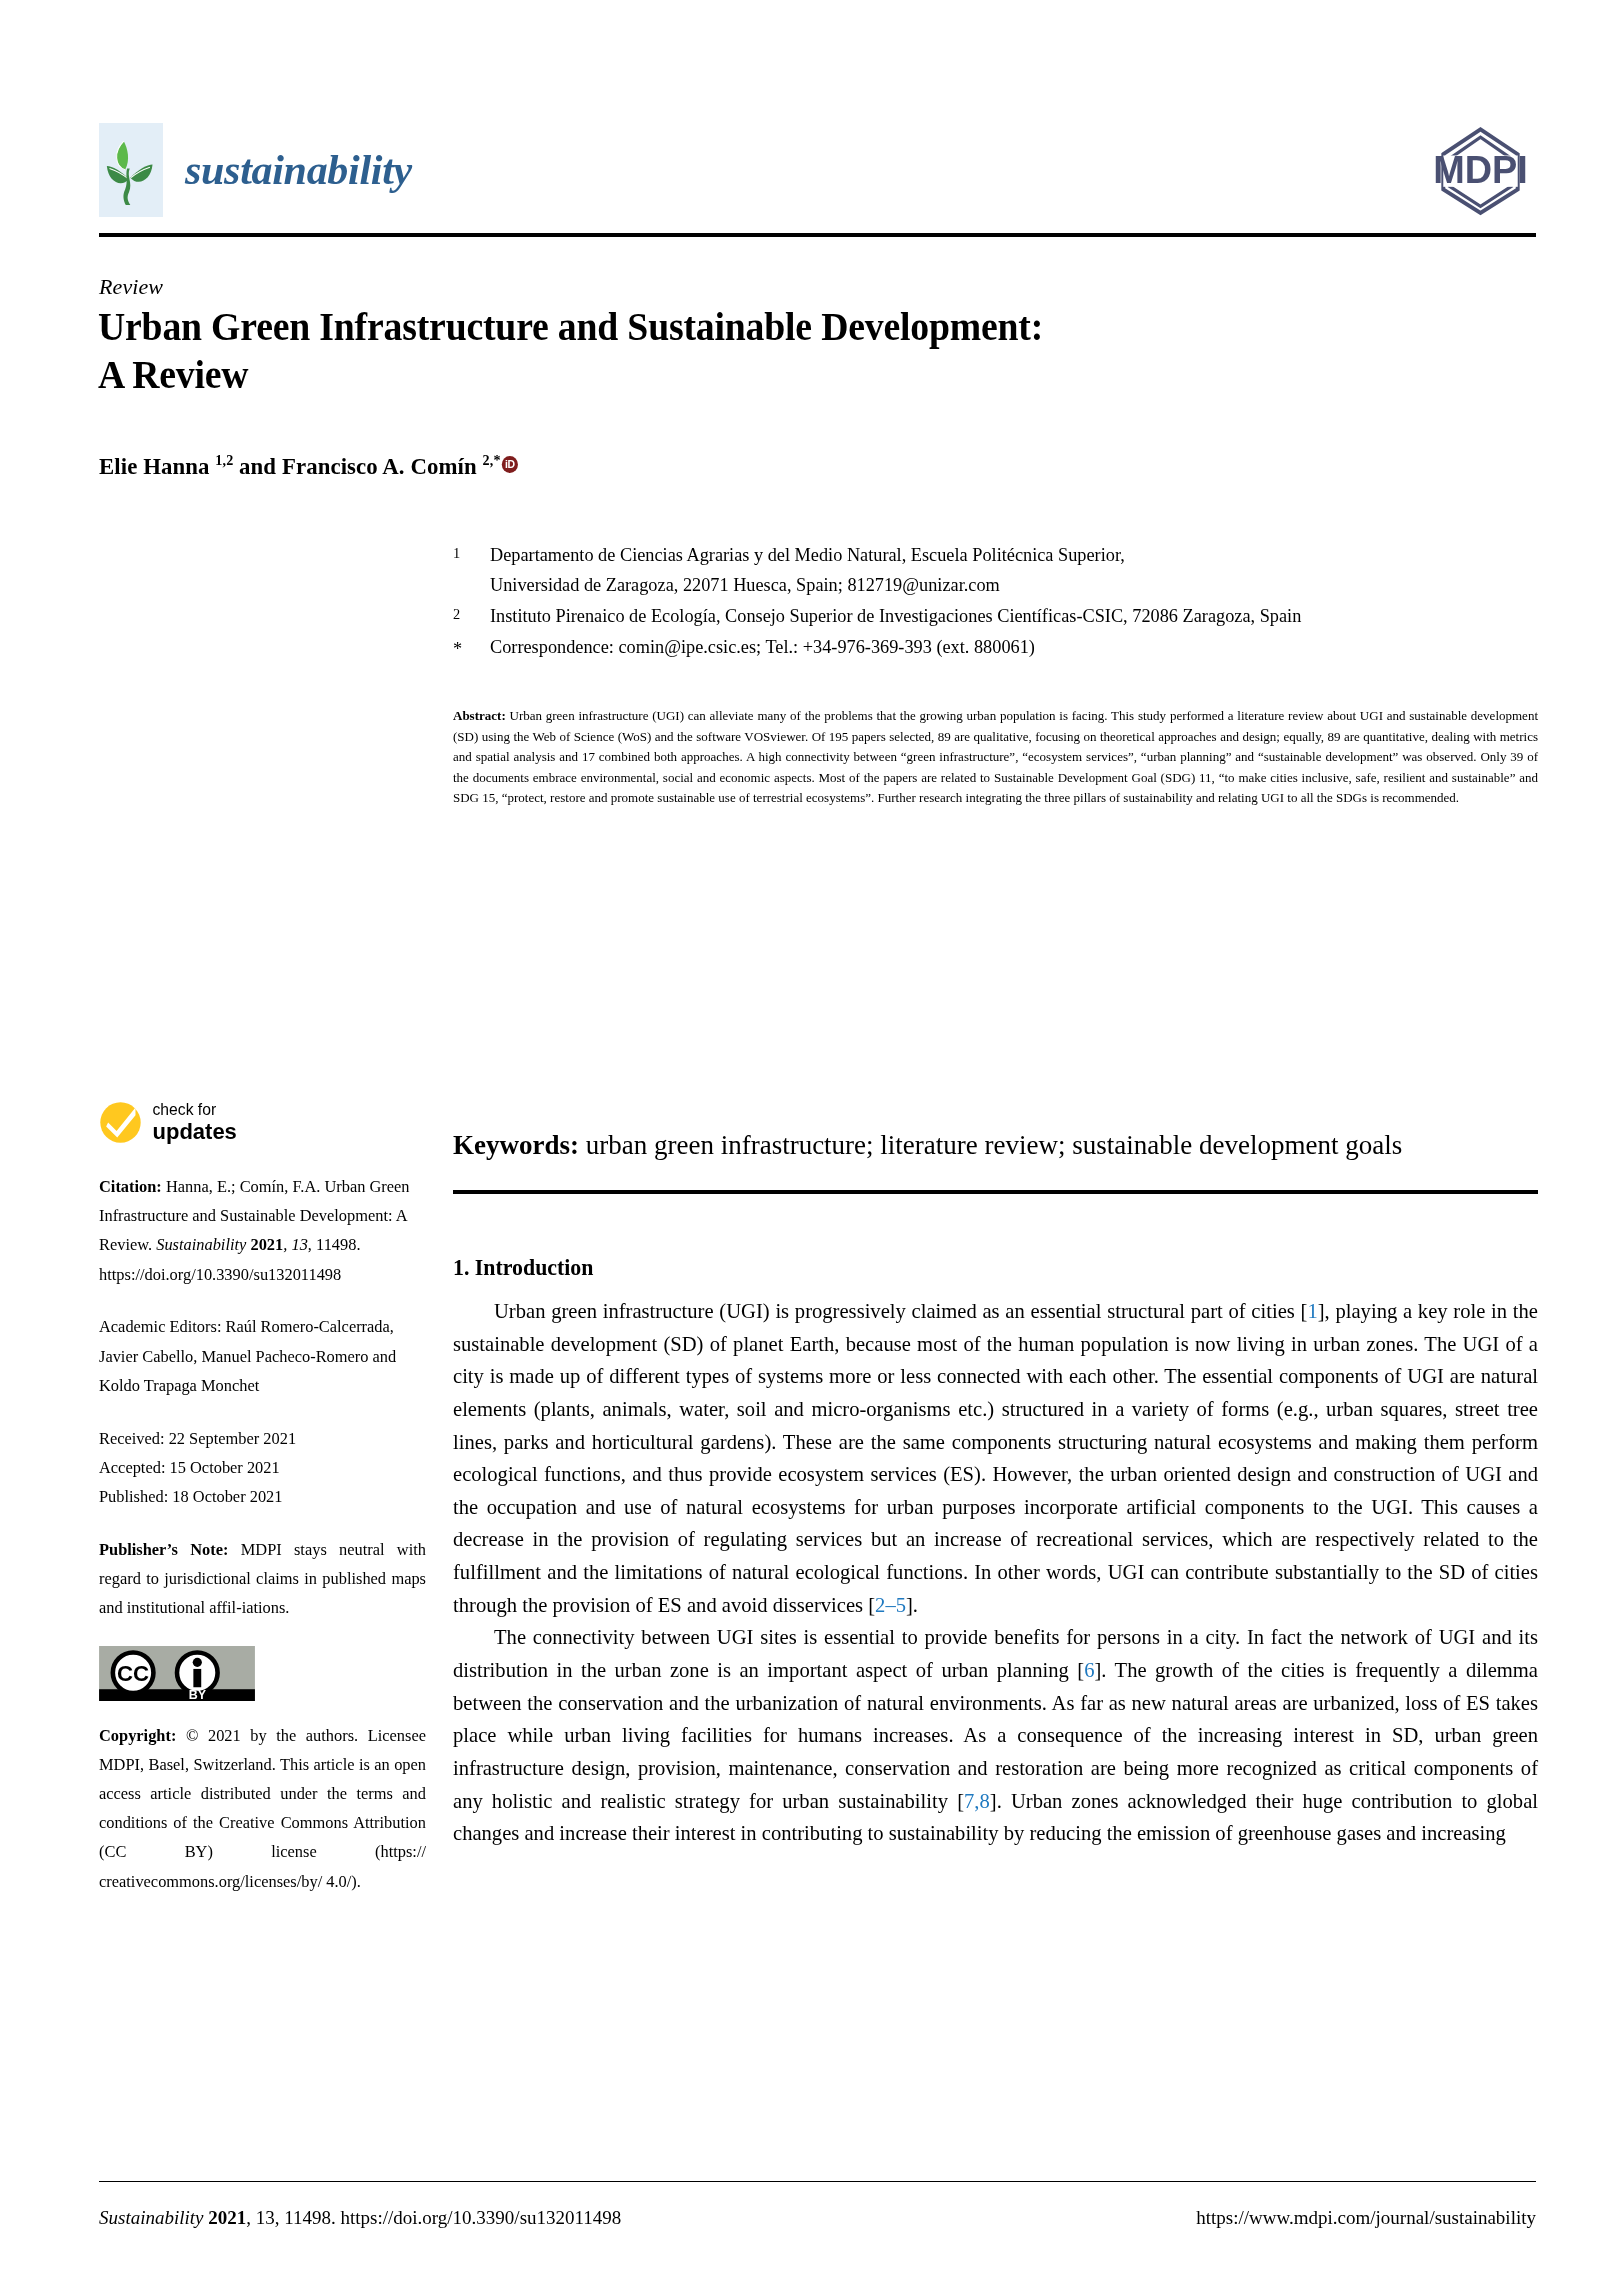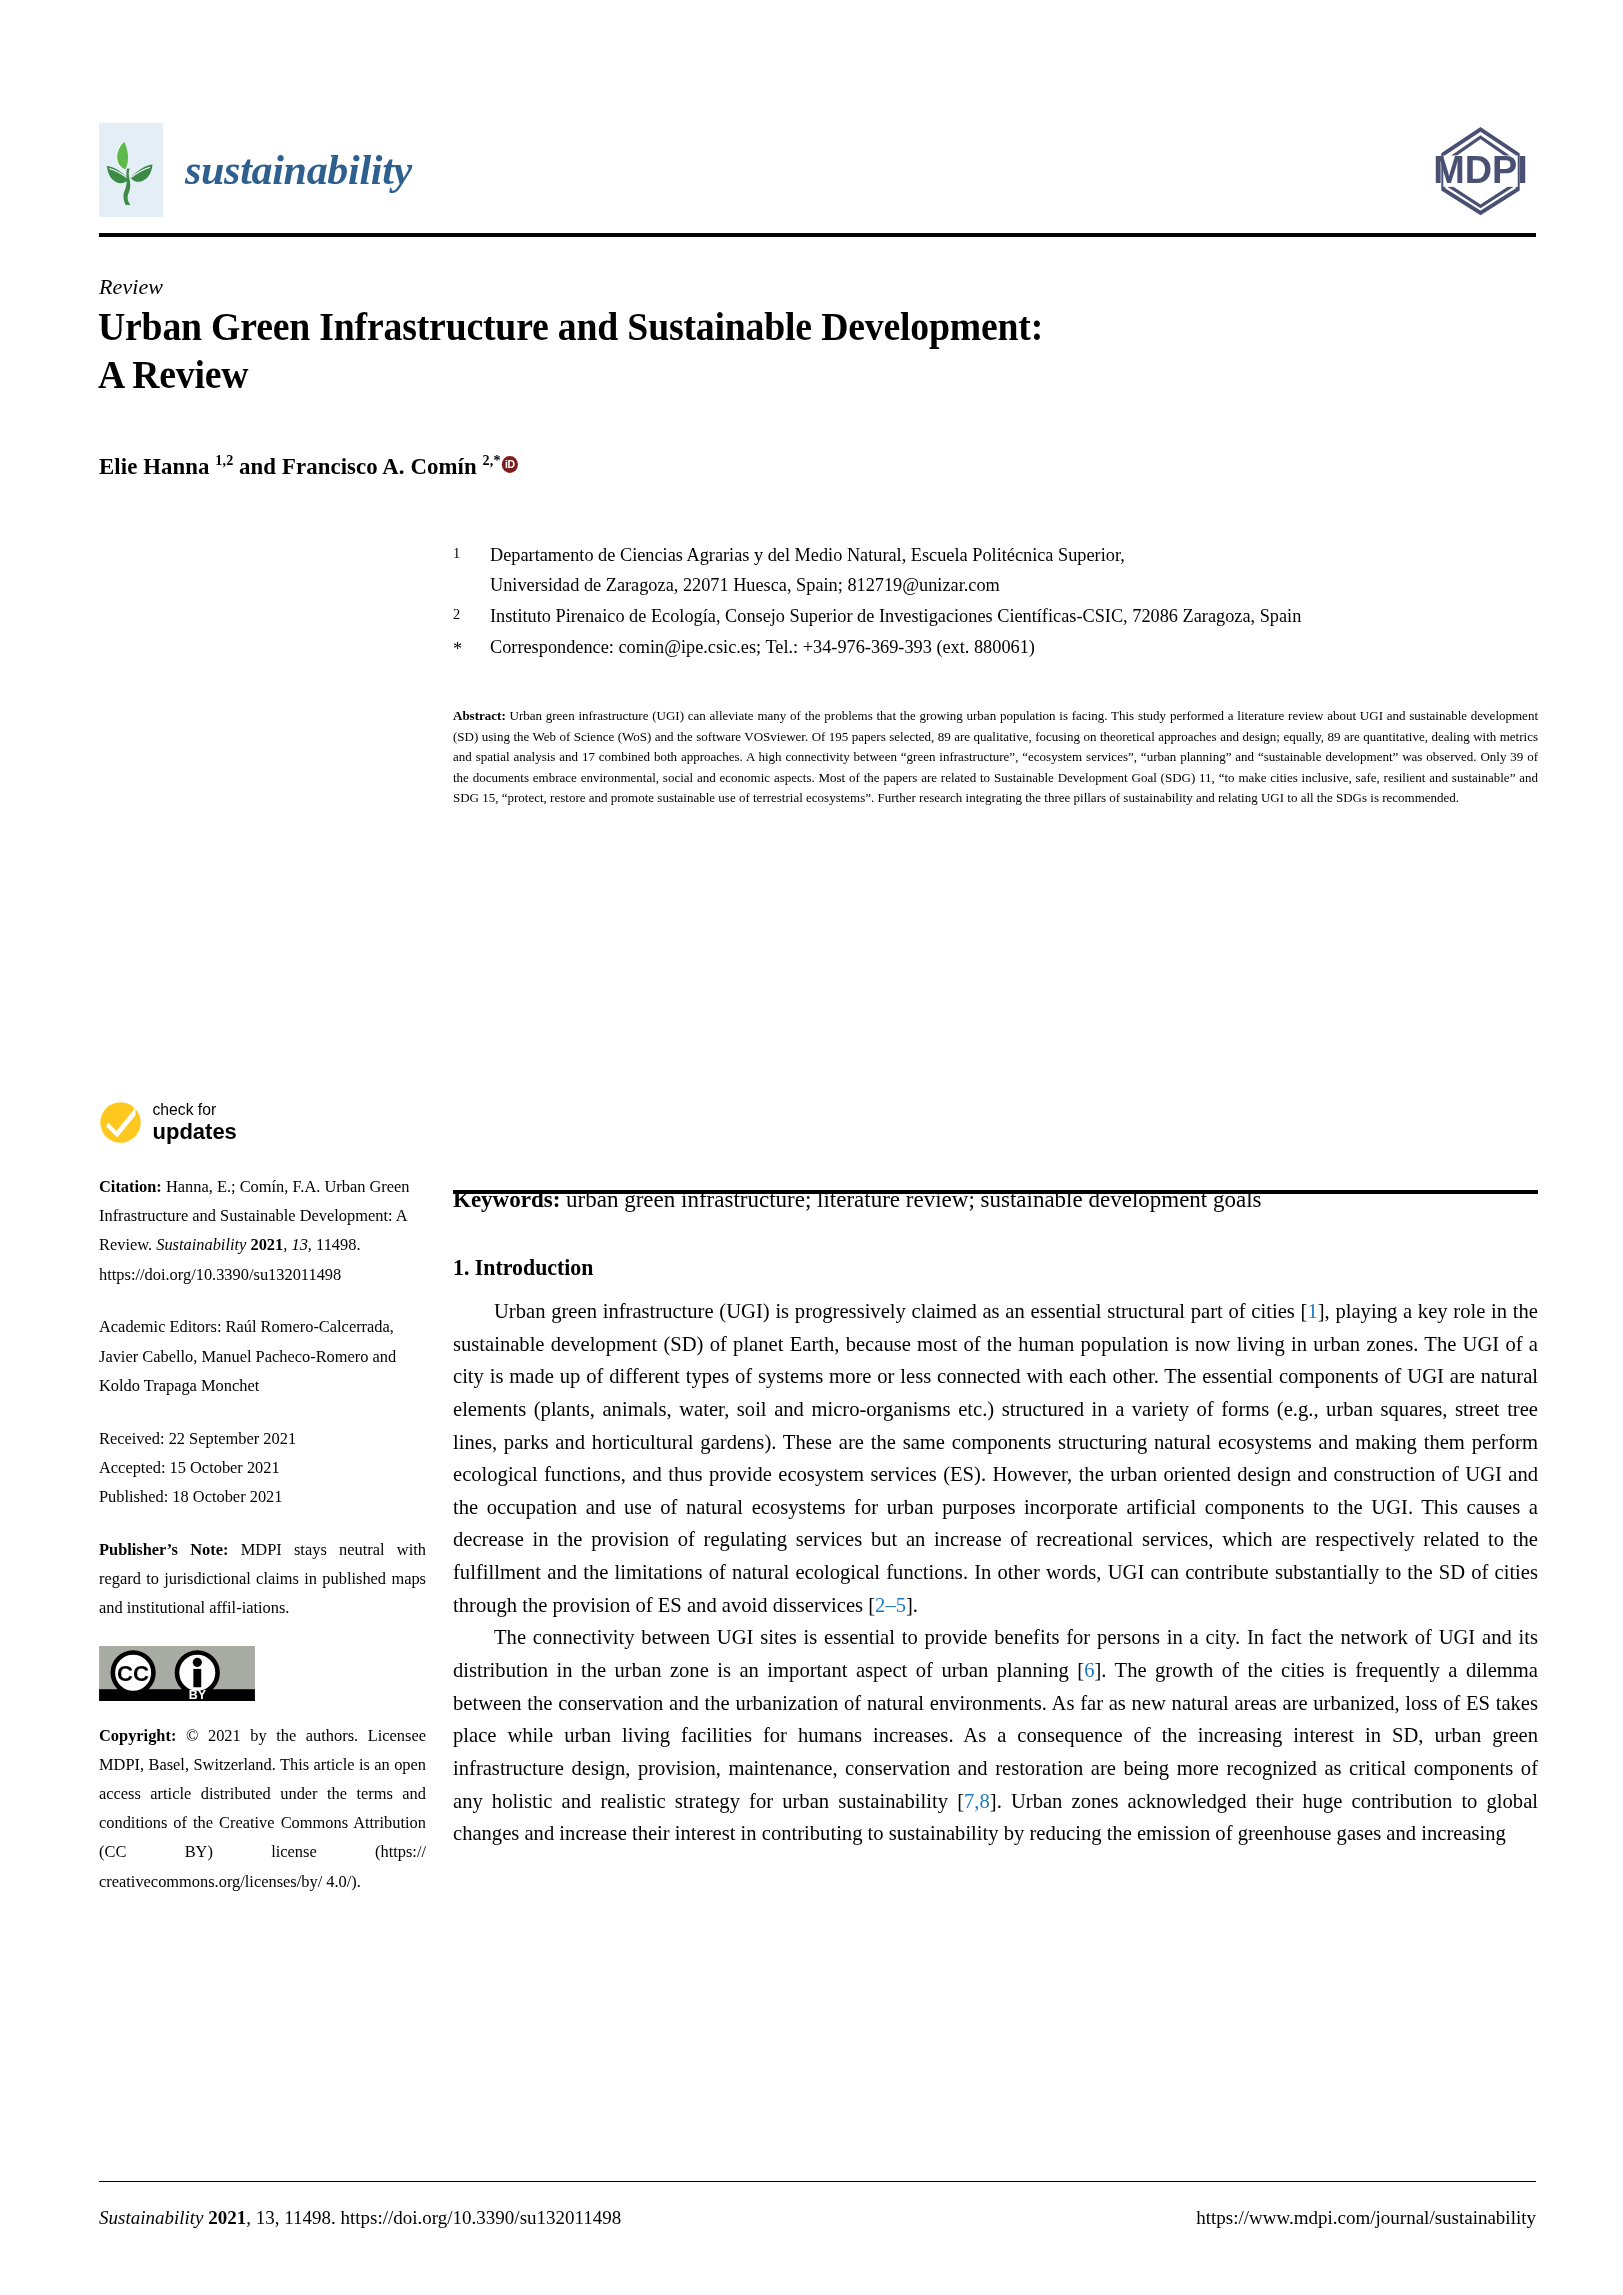--- a/index.html
+++ b/index.html
@@ -141,23 +141,23 @@
     width: 1085px;
     font-size: 13px;
     line-height: 1.585;
     text-align: justify;
     text-justify: inter-word;
   }
   .abstract b { font-weight: 700; }
   .keywords {
     position: absolute;
     left: 453px;
-    top: 1182px;
+    top: 1124px;
     width: 1085px;
-    font-size: 23px;
+    font-size: 27px;
     line-height: 1.585;
   }
   .keywords b { font-weight: 700; }
   .abstract-rule {
     position: absolute;
     left: 453px;
     top: 1190px;
     width: 1085px;
     height: 2.6px;
     background: #000;

